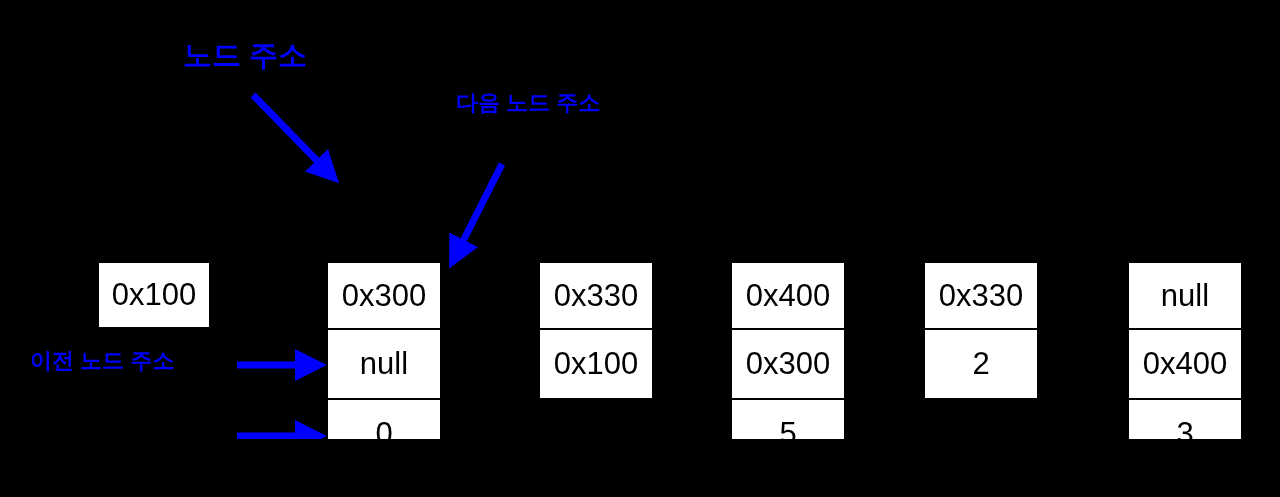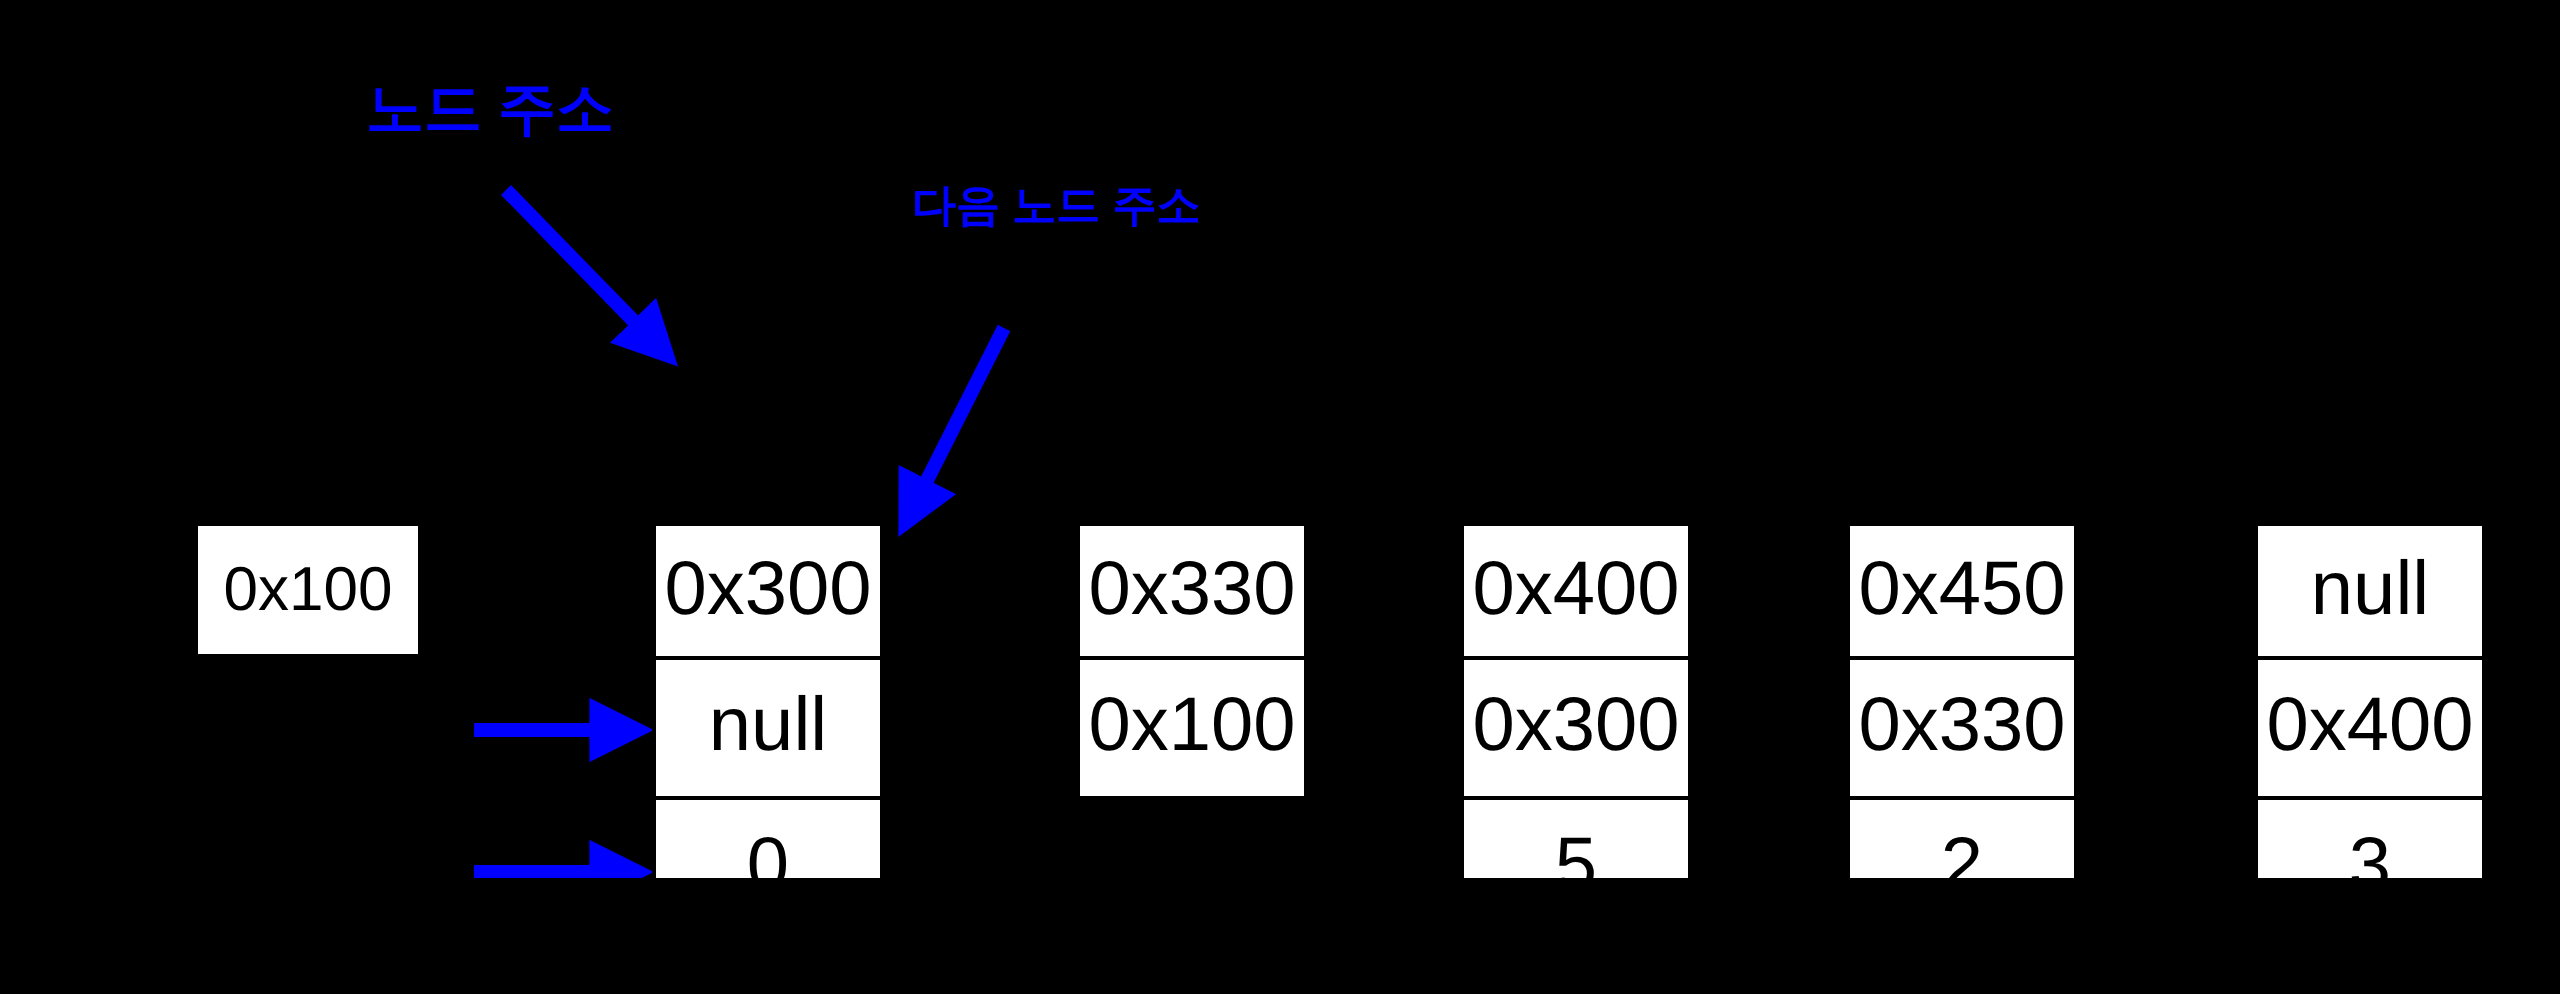--- a/index.html
+++ b/index.html
@@ -42,21 +42,21 @@
     position:absolute;
     top:261px;
     width:116px;
     display:flex;flex-direction:column;
   }
   .cell{
     box-sizing:border-box;
     background:var(--box_fill);
     border:2.5px solid var(--box_border);
     color:var(--box_text);
-    font-size:38px;
+    font-size:31px;
     height:72.5px;
     margin-top:-2.5px;
     display:flex;align-items:center;justify-content:center;
   }
   .cell:first-child{height:69px;margin-top:0;}
 </style>
 </head>
 <body>
 
 <div class="stage">
@@ -70,20 +70,21 @@
     <line x1="253" y1="95" x2="330" y2="174" marker-end="url(#ah)"></line>
     <line x1="502" y1="164" x2="455" y2="257" marker-end="url(#ah)"></line>
     <line x1="237" y1="365" x2="314" y2="365" marker-end="url(#ah)"></line>
     <line x1="237" y1="436" x2="314" y2="436" marker-end="url(#ah)"></line>
   </svg>
 
   <div class="klabel" style="left:183px;top:37px;font-size:29px">노드 주소</div>
 
   <div class="klabel" style="left:456px;top:85px">다음 노드 주소</div>
 
+  <div class="klabel" style="left:30px;top:343px">이전 노드 주소</div>
 
 
   <div class="box" style="left:97px;top:261px;width:114px;height:68px">0x100</div>
 
   <div class="stack" style="left:326px">
     <div class="cell">0x300</div>
     <div class="cell">null</div>
     <div class="cell">0</div>
   </div>
 
@@ -92,21 +93,20 @@
     <div class="cell">0x100</div>
   </div>
 
   <div class="stack" style="left:730px">
     <div class="cell">0x400</div>
     <div class="cell">0x300</div>
     <div class="cell">5</div>
   </div>
 
   <div class="stack" style="left:923px">
-    <div class="cell">0x450</div>
     <div class="cell">0x330</div>
     <div class="cell">2</div>
   </div>
 
   <div class="stack" style="left:1127px">
     <div class="cell">null</div>
     <div class="cell">0x400</div>
     <div class="cell">3</div>
   </div>
 

